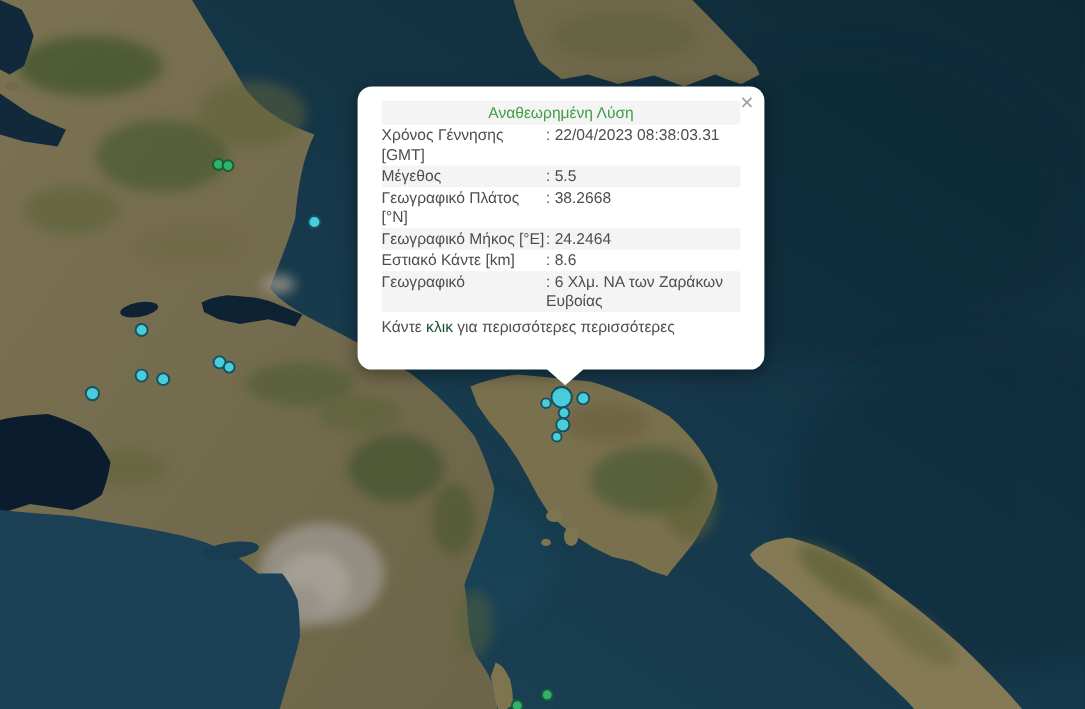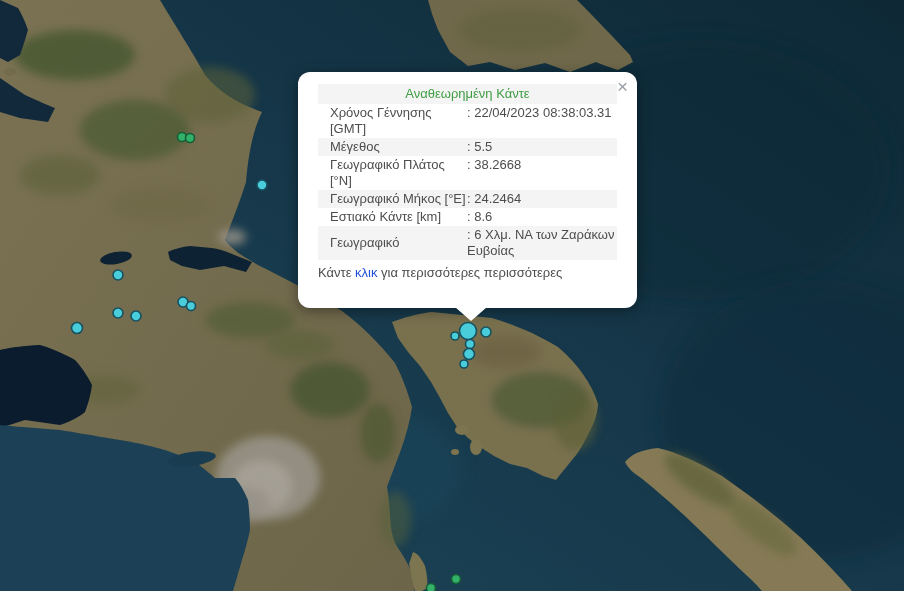--- a/index.html
+++ b/index.html
@@ -26,25 +26,25 @@
   }
   .popup-close{
     position:absolute;top:5px;right:9px;font-size:19px;line-height:1;
     color:#9aa0a6;cursor:pointer;font-weight:400;user-select:none;
   }
   .popup-title{
     background:#f4f4f4;color:#3f9d44;text-align:center;
     padding:2px 0 3px 0;line-height:15px;
   }
   .row{display:flex;padding:1px 0;line-height:16px;}
-  .row.stripe{background:#f4f4f4;align-items:center;}
-  .row .label{width:137px;flex:0 0 137px;margin-left:12px;}
+  .row.stripe{background:#f4f4f4;}
+  .row .label{width:137px;flex:0 0 137px;}
   .row .value{flex:1;}
   .popup-footer{padding-top:5px;line-height:16px;}
-  .popup-footer .link{color:#1d4ed8;cursor:pointer;}
+  .popup-footer .link{color:#14532d;cursor:pointer;}
 </style>
 </head>
 <body>
 
 <div class="map-wrap">
 <svg width="904" height="591" viewBox="0 0 904 591" xmlns="http://www.w3.org/2000/svg">
   <defs>
     <linearGradient id="sea" x1="1" y1="0" x2="0" y2="1">
       <stop offset="0" stop-color="#0e2836"></stop>
       <stop offset="0.5" stop-color="#16384a"></stop>
@@ -171,21 +171,21 @@
         <circle cx="469" cy="354" r="5.5" fill="#49cdda" stroke="#17505e" stroke-width="1.6"></circle>
         <circle cx="464" cy="364" r="4" fill="#49cdda" stroke="#17505e" stroke-width="1.6"></circle>
         <circle cx="456" cy="579" r="4.5" fill="#33b169" stroke="#155e38" stroke-width="1.6"></circle>
         <circle cx="431" cy="588" r="4.5" fill="#33b169" stroke="#155e38" stroke-width="1.6"></circle>
       </g>
 </svg>
 </div>
 
 <div class="popup">
   <div class="popup-close">×</div>
-  <div class="popup-title">Αναθεωρημένη Κάντε</div>
+  <div class="popup-title">Αναθεωρημένη Λύση</div>
 
   <div class="row">
     <div class="label">Χρόνος Γέννησης [GMT]</div>
     <div class="value">: 22/04/2023 08:38:03.31</div>
   </div>
   <div class="row stripe">
     <div class="label">Μέγεθος</div>
     <div class="value">: 5.5</div>
   </div>
   <div class="row">

